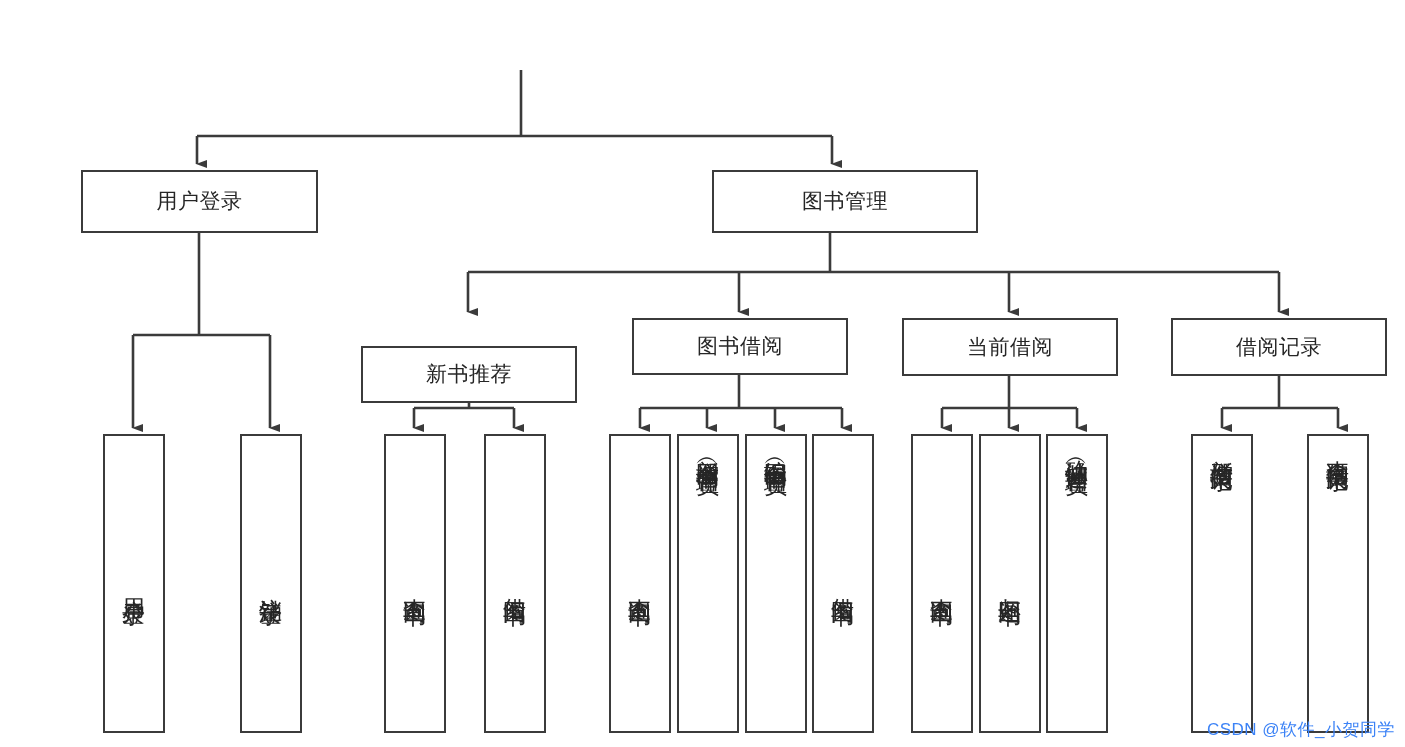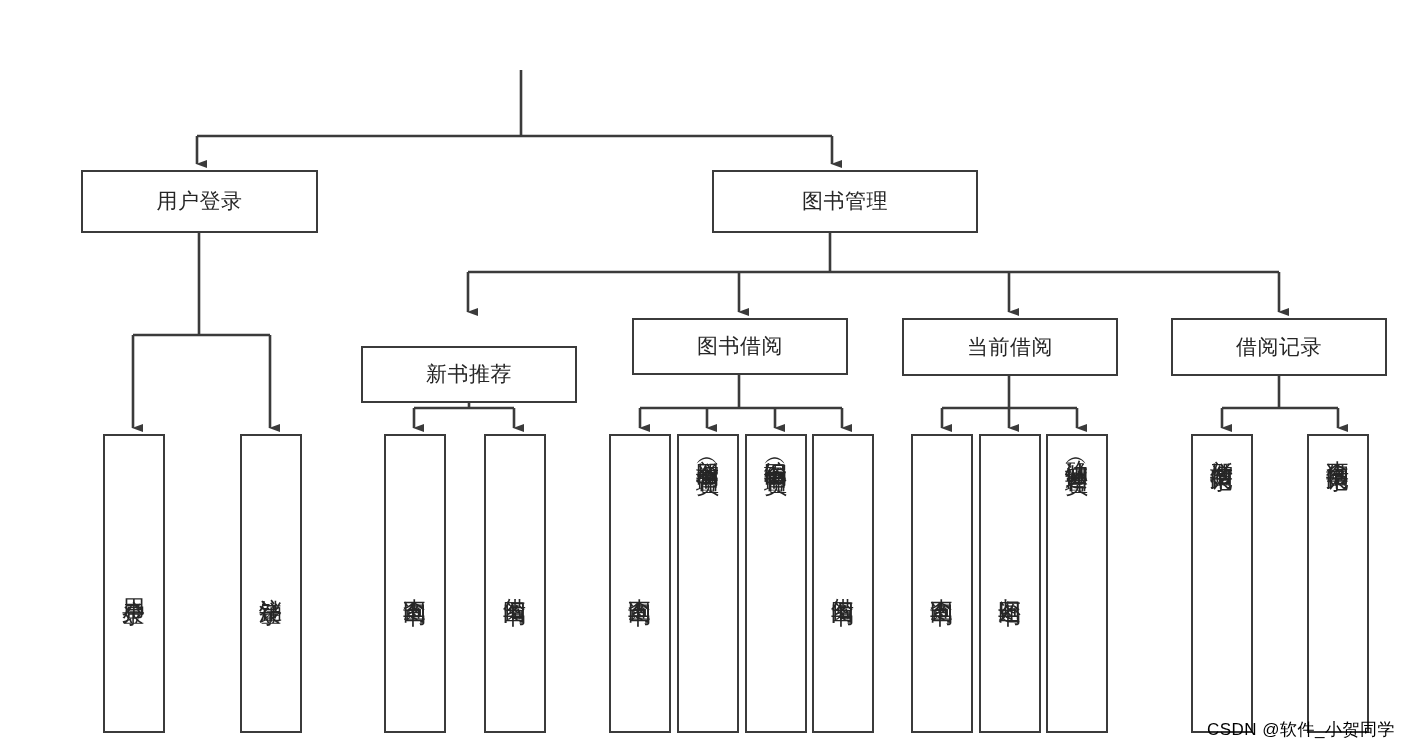--- a/index.html
+++ b/index.html
@@ -66,21 +66,21 @@
   }
   .node.vert.short {
     align-items: center;
     padding-top: 0;
   }
   #watermark {
     position: absolute;
     right: 10px;
     bottom: 6px;
     font-size: 17px;
-    color: #000000;
+    color: #3b82f6;
     white-space: nowrap;
     letter-spacing: 0.5px;
     text-align: right;
   }
 </style>
 </head>
 <body>
 
 <div id="diagram-canvas">
 

